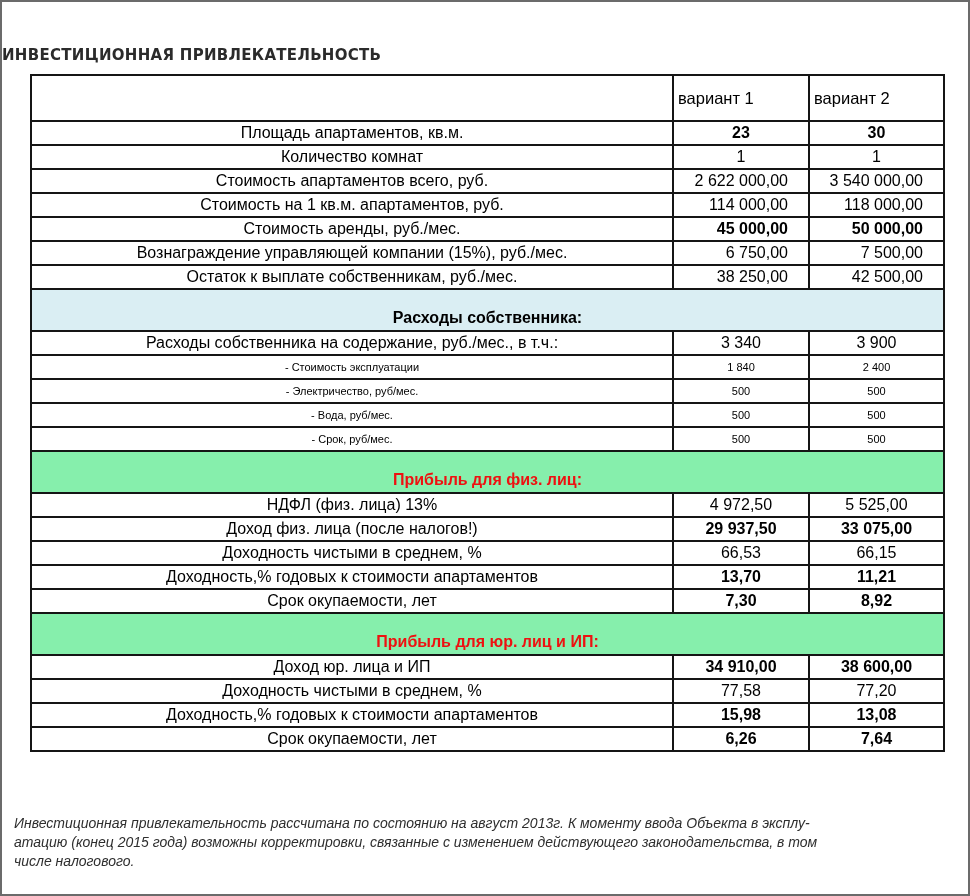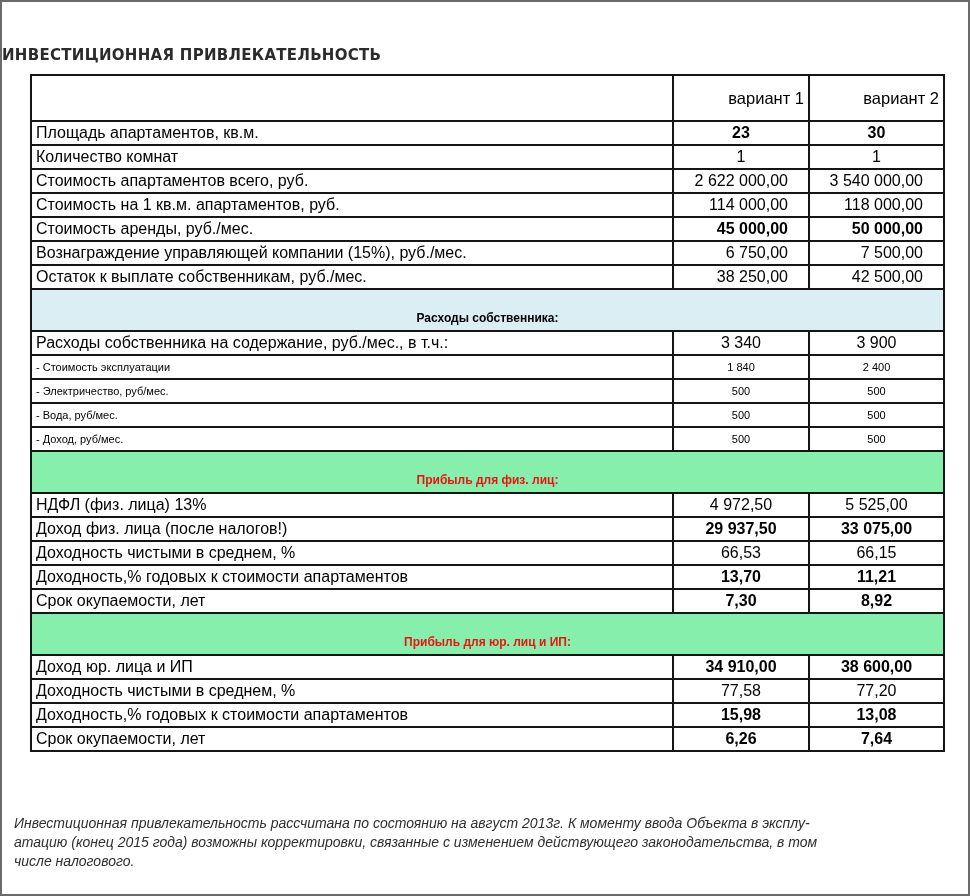--- a/index.html
+++ b/index.html
@@ -14,31 +14,31 @@
       font-weight: bold; font-size: 15px; letter-spacing: 0.3px; color: #2b2b2b;
     }
     table.inv {
       position: absolute; left: 28px; top: 72px;
       border-collapse: collapse; table-layout: fixed; width: 915px;
     }
     table.inv td {
       border: 2px solid #151515; padding: 0 4px; font-size: 16px;
       height: 22px; line-height: 22px; white-space: nowrap; overflow: hidden;
     }
-    td.c1 { width: 632px; text-align: left; padding-left: 3px; }
+    td.c1 { width: 632px; text-align: center; padding-left: 3px; }
     td.c2 { width: 126px; }
     td.c3 { width: 125px; }
-    tr.hdr td { height: 44px; text-align: right; font-size: 16.5px; }
+    tr.hdr td { height: 44px; text-align: left; font-size: 16.5px; }
     .ctr { text-align: center; margin-left: 43px; }
     .rgt { text-align: right; padding-right: 20px !important; margin-left: 30px; }
     .b { font-weight: bold; }
     tr.sub td { font-size: 11px; }
     tr.sec td {
       height: 38px; vertical-align: bottom; text-align: center;
-      font-weight: bold; font-size: 12px; line-height: 20px; padding-bottom: 2px;
+      font-weight: bold; font-size: 16px; line-height: 20px; padding-bottom: 2px;
     }
     tr.sec.blue td { background: #daeef3; color: #000; }
     tr.sec.peach td { background: #86efac; color: #ee1111; }
     .footnote {
       position: absolute; left: 12px; top: 812px; width: 915px;
       font-style: italic; font-size: 14px; line-height: 19px; color: #2e2e2e;
     }
     .footnote div { white-space: nowrap; }
   </style>
 </head>
@@ -107,21 +107,21 @@
     <td class="c1"> - Электричество, руб/мес.</td>
     <td class="c2 ctr">500</td>
     <td class="c3 ctr">500</td>
   </tr>
   <tr class="sub">
     <td class="c1"> - Вода, руб/мес.</td>
     <td class="c2 ctr">500</td>
     <td class="c3 ctr">500</td>
   </tr>
   <tr class="sub">
-    <td class="c1"> - Доход, руб/мес.</td>
+    <td class="c1"> - Срок, руб/мес.</td>
     <td class="c2 ctr">500</td>
     <td class="c3 ctr">500</td>
   </tr>
 
   <tr class="sec peach">
     <td colspan="3">Прибыль  для физ. лиц:</td>
   </tr>
   <tr>
     <td class="c1">НДФЛ (физ. лица) 13%</td>
     <td class="c2 ctr">4 972,50</td>

